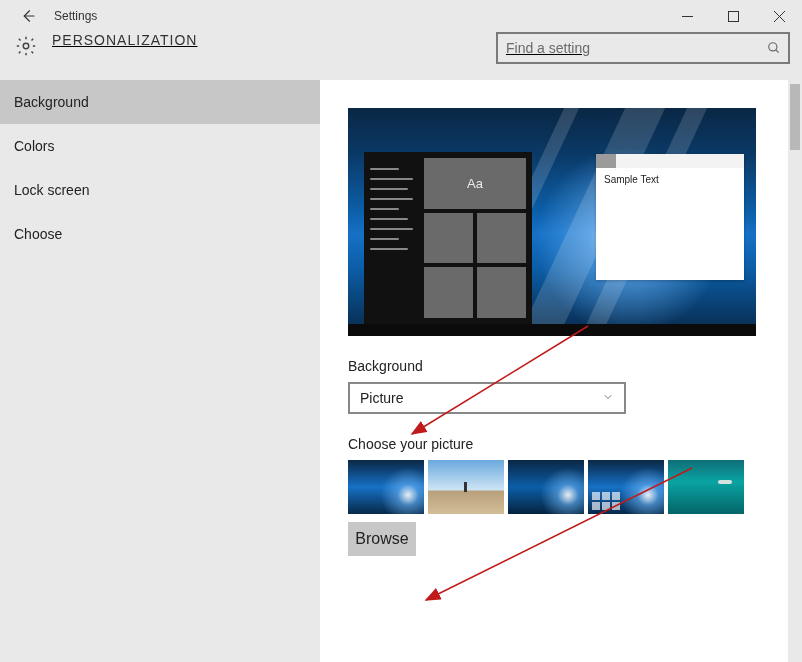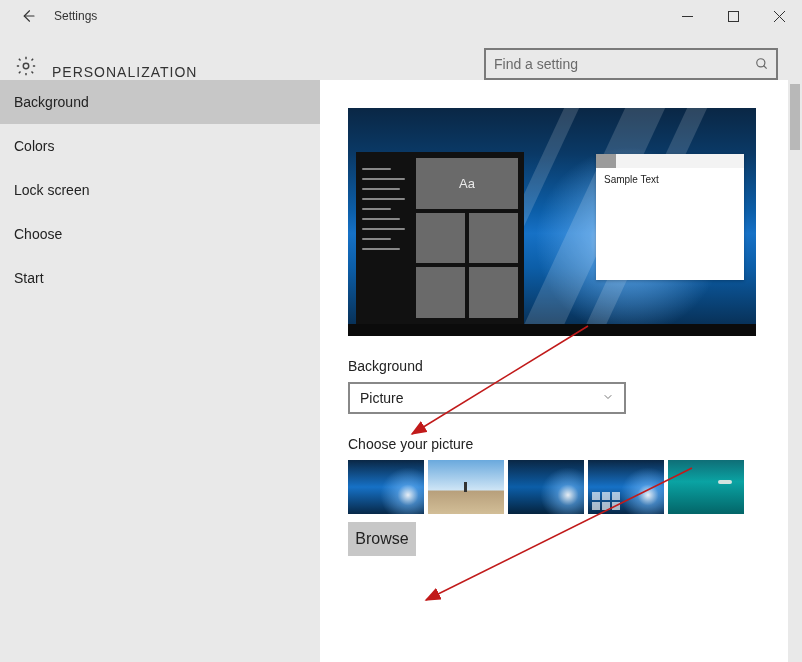--- a/index.html
+++ b/index.html
@@ -47,24 +47,25 @@
       height: 32px;
       display: flex;
       align-items: center;
       justify-content: center;
       cursor: pointer;
     }
 
     
     .header-row {
       height: 48px;
-      padding: 0 24px 0 12px;
-      display: flex;
-      align-items: flex-end;
+      padding: 0 12px 0 12px;
+      display: flex;
+      align-items: flex-start;
       background: #e9e9e9;
+      text-decoration: underline;
     }
     .gear {
       width: 28px;
       height: 28px;
       display: flex;
       align-items: center;
       justify-content: center;
       margin-right: 12px;
     }
     .page-title {
@@ -167,21 +168,21 @@
     .ray3 { left: 40%; top: 0; width: 15px; height: 100%; transform: skewX(-25deg); }
 
     .taskbar {
       position: absolute;
       left: 0; right: 0; bottom: 0;
       height: 12px;
       background: #0b0b0b;
     }
     .start-panel {
       position: absolute;
-      left: 8px;
+      left: 16px;
       bottom: 12px;
       width: 168px;
       height: 172px;
       background: #111111;
       display: flex;
     }
     .start-left {
       width: 60px;
       padding: 8px 6px;
     }
@@ -395,23 +396,20 @@
       <span>Background</span>
     </div>
     <div class="nav-item">
       <span>Colors</span>
     </div>
     <div class="nav-item">
       <span>Lock screen</span>
     </div>
     <div class="nav-item">
       <span>Choose</span>
-    </div>
-    <div class="nav-item">
-      <span>Start</span>
     </div>
   </div>
 
   <div class="content">
 
     
     <div class="preview">
       <div class="light-burst"></div>
       <div class="ray1"></div>
         <div class="ray2"></div>

